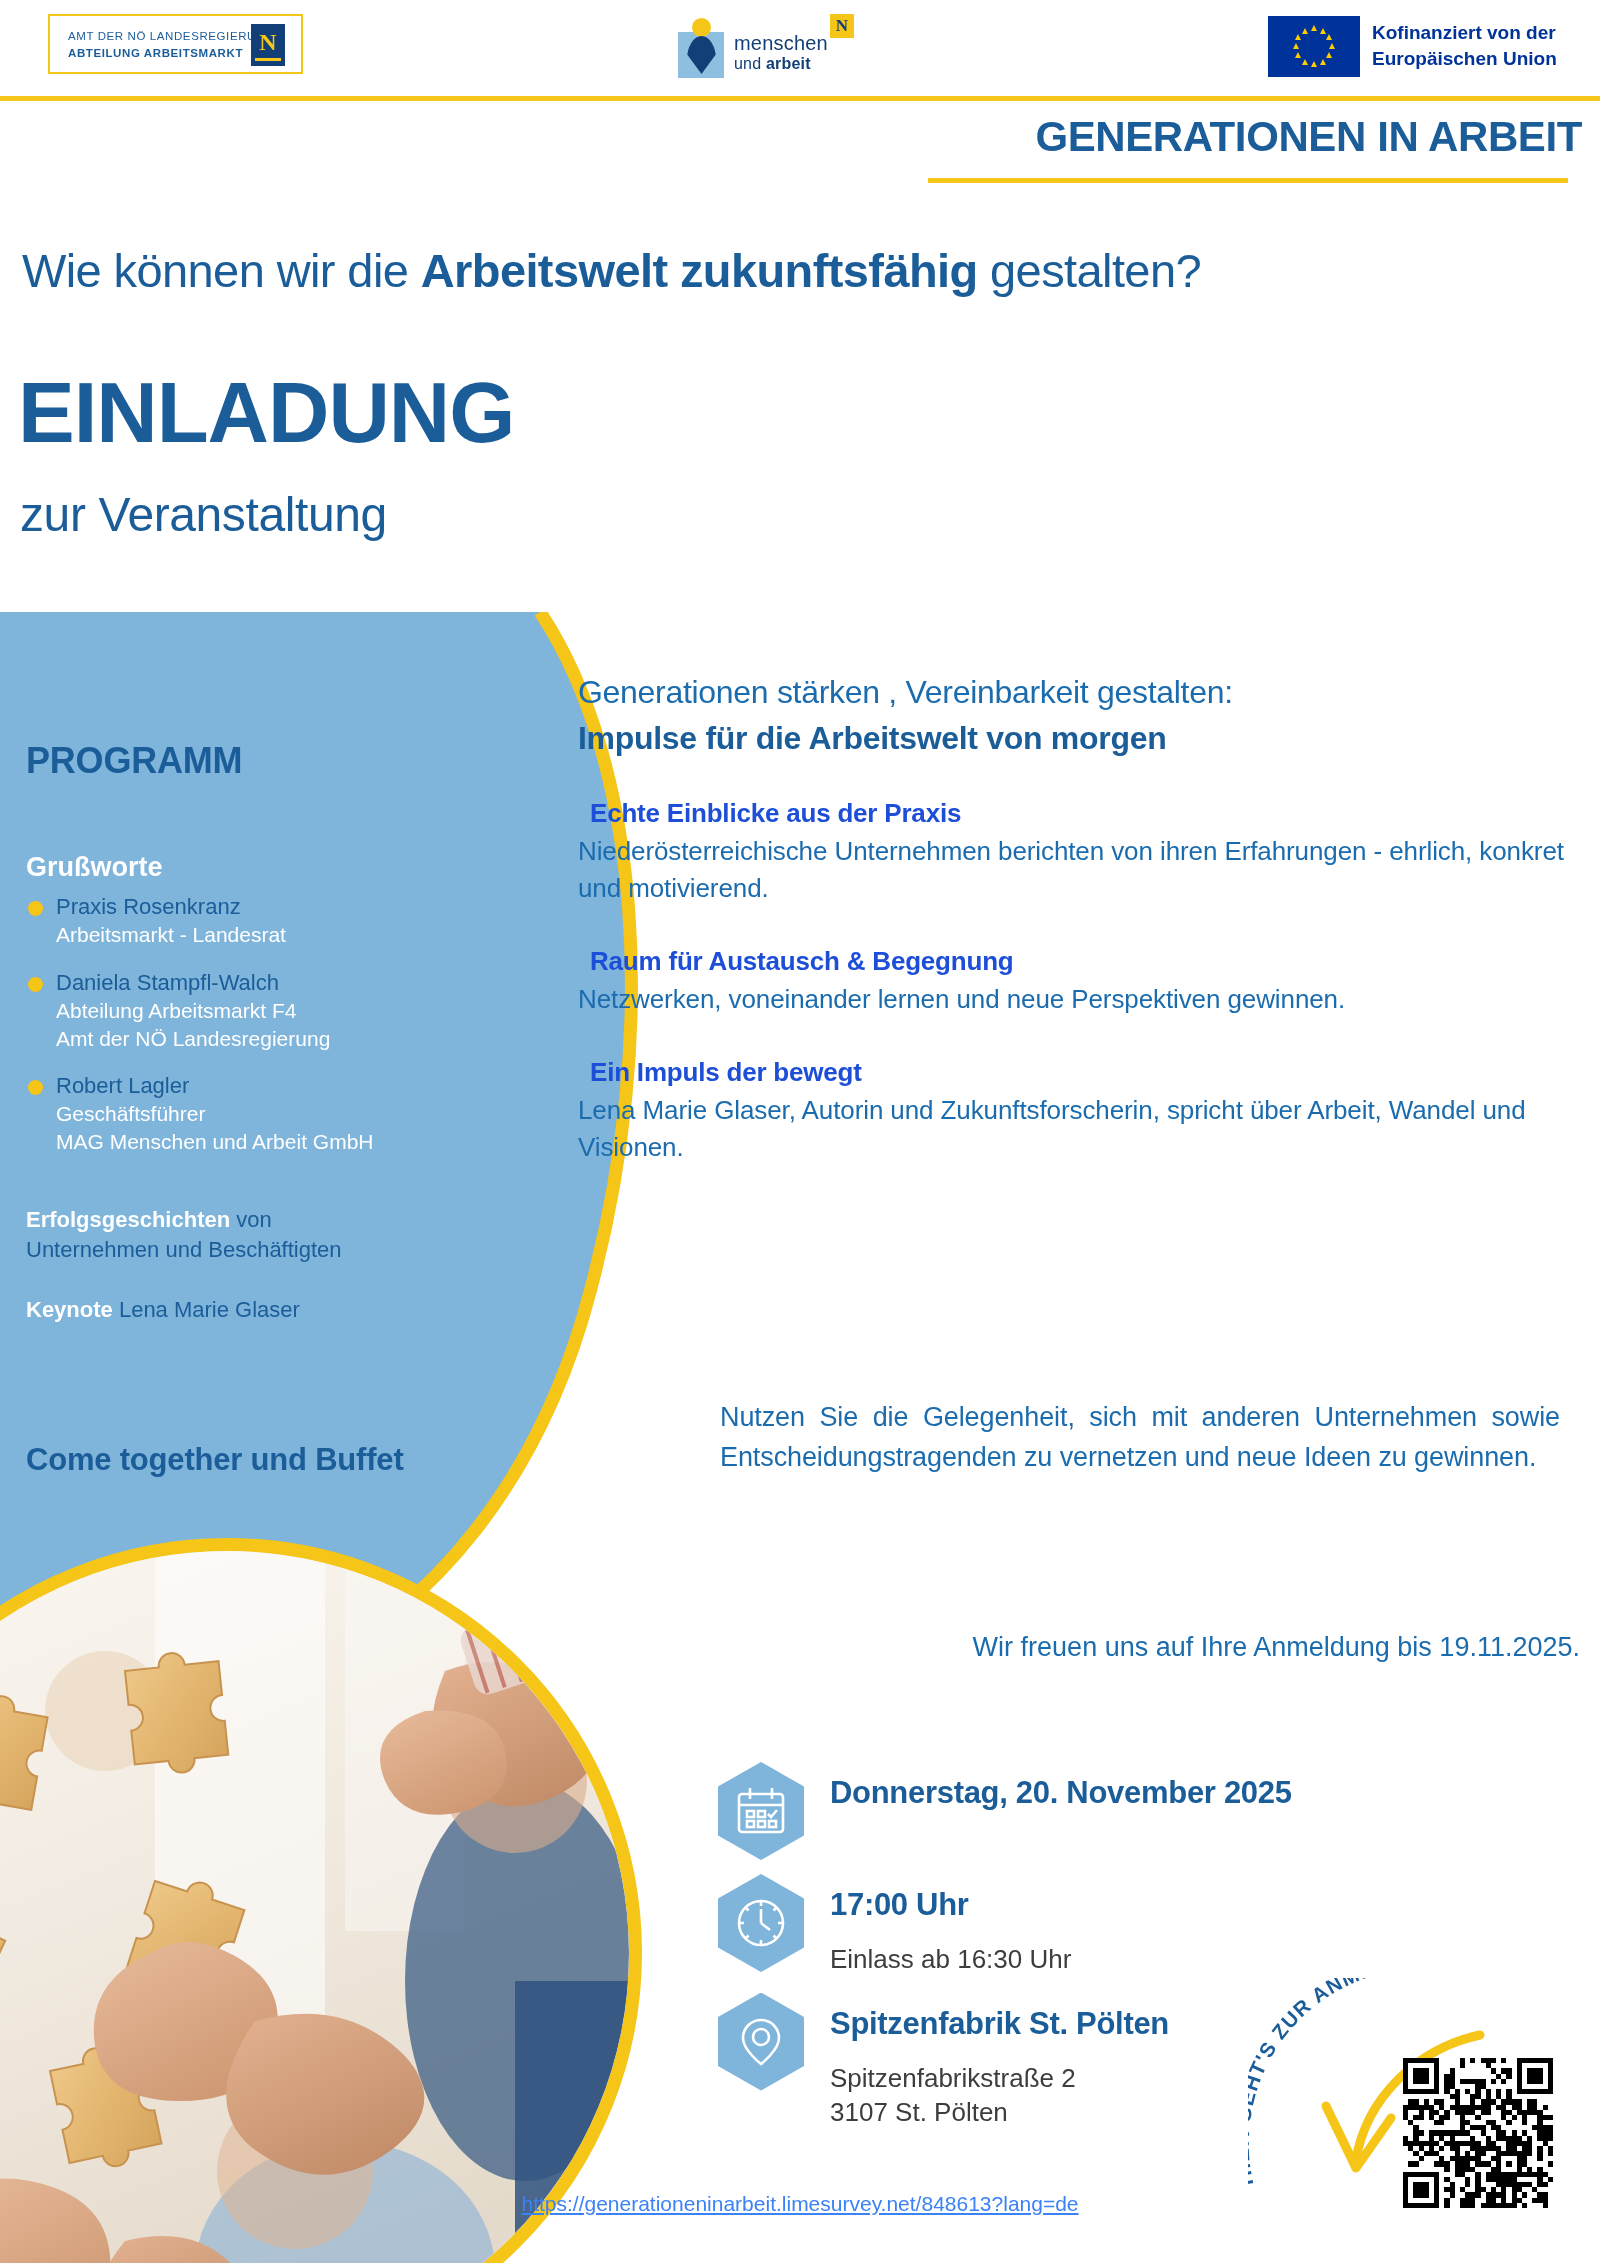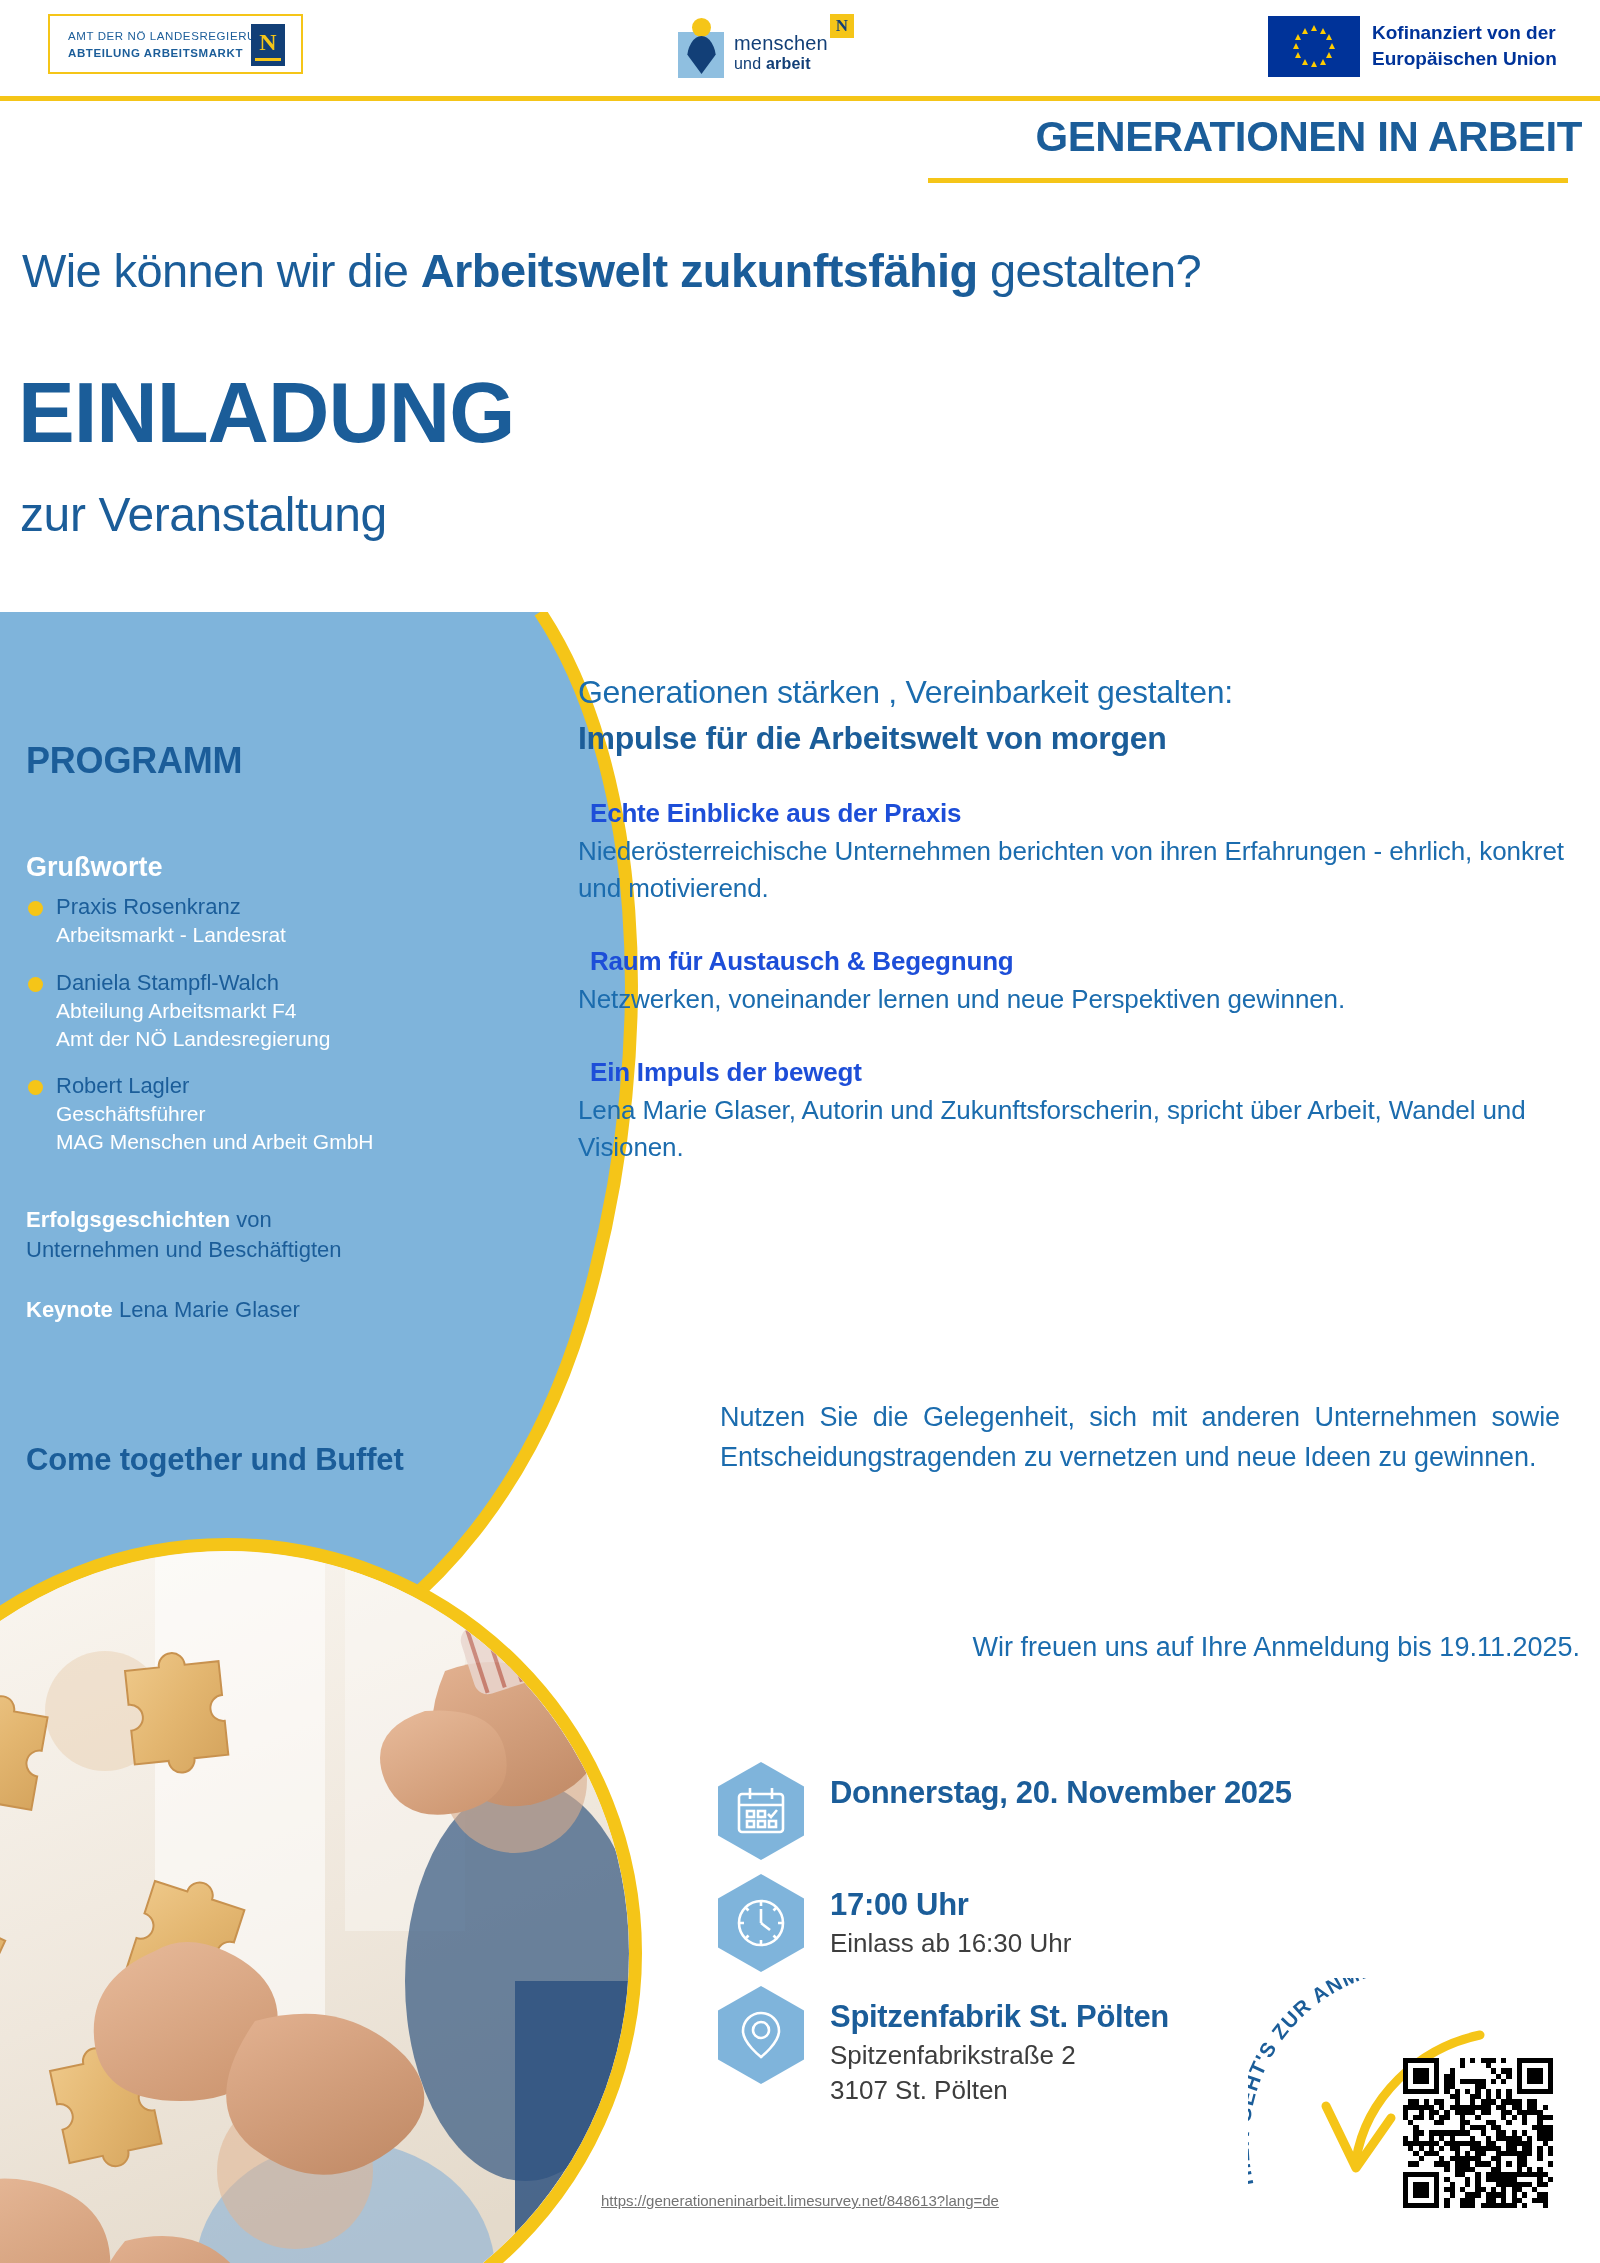--- a/index.html
+++ b/index.html
@@ -91,28 +91,28 @@
     text-align:justify;line-height:1.48;letter-spacing:-.1px;}
   .anmeld{position:absolute;right:20px;top:1632px;font-size:27px;color:#1b6cae;white-space:nowrap;}
 
   
   .details{position:absolute;left:718px;top:1762px;width:700px;}
   .drow{position:relative;min-height:96px;margin-bottom:16px;padding-left:112px;}
   .hex{position:absolute;left:0;top:0;width:86px;height:98px;background:#7fb4db;
     clip-path:polygon(50% 0%,100% 25%,100% 75%,50% 100%,0% 75%,0% 25%);}
   .hex svg{position:absolute;left:17px;top:23px;}
   .d-main{font-size:31px;font-weight:bold;color:#1b5d99;letter-spacing:-.3px;line-height:1.2;padding-top:12px;}
-  .d-sub{font-size:26px;color:#3d3d3d;line-height:1.32;margin-top:3px;}
+  .d-sub{font-size:26px;color:#3d3d3d;line-height:1.32;margin-top:19px;}
 
   
   .qrblock{position:absolute;left:1248px;top:1978px;width:330px;height:250px;}
   .qr{position:absolute;left:155px;top:80px;width:150px;height:150px;}
   .arcsvg{position:absolute;left:0;top:0;}
   .linkline{position:absolute;left:0;right:0;top:2192px;text-align:center;}
-  .linkline a{font-size:15px;color:#737373;text-decoration:underline;}
+  .linkline a{font-size:21px;color:#3b82f6;text-decoration:underline;}
 </style>
 </head>
 <body>
 
 <div class="stage">
 
   <div class="logobar">
 
     <div class="logo-noe">
       <div class="txt">

